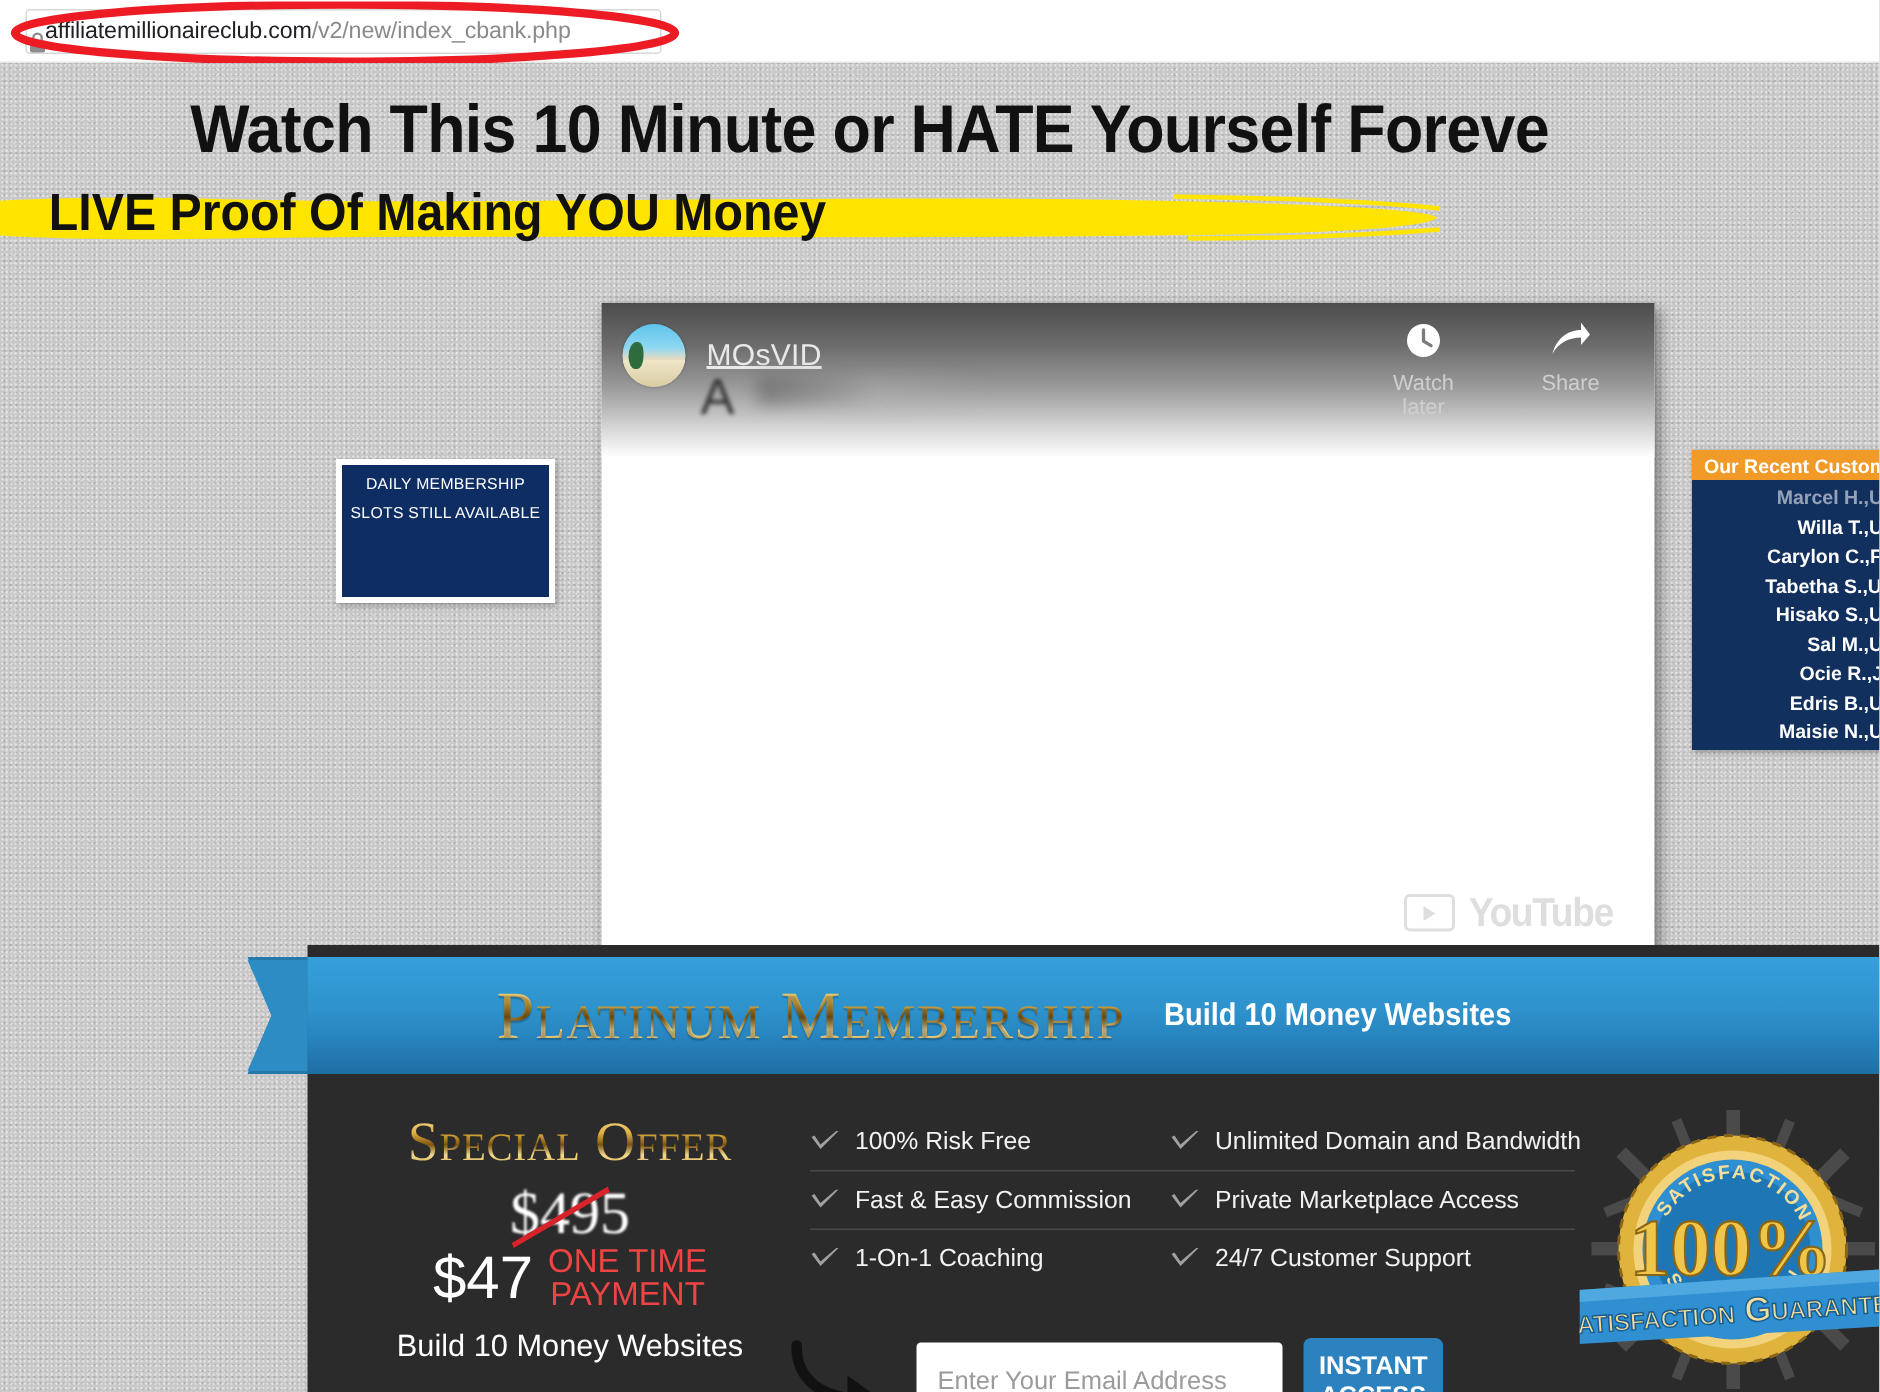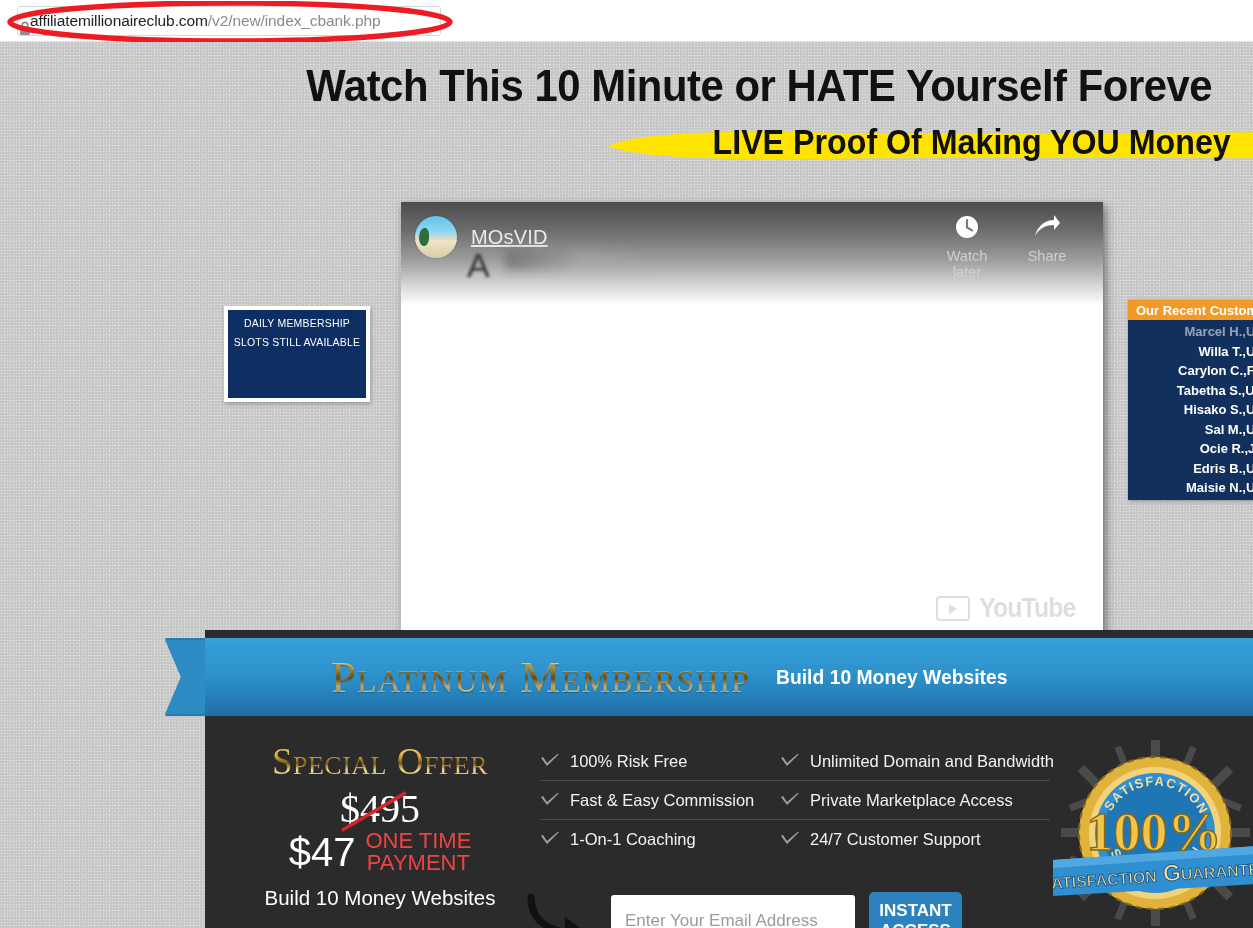--- a/index.html
+++ b/index.html
@@ -48,21 +48,21 @@
     background-image:
       radial-gradient(rgba(255,255,255,.55) 0.6px, transparent 0.7px),
       radial-gradient(rgba(120,120,120,.35) 0.6px, transparent 0.7px),
       radial-gradient(rgba(255,255,255,.35) 0.5px, transparent 0.6px);
     background-size:3px 3px, 4px 4px, 5px 5px;
     background-position:0 0, 1px 2px, 2px 1px;
   }
 
   
   #headline-block{
-    position:absolute;left:0;top:18px;width:1253px;text-align:right;
+    position:absolute;left:0;top:18px;width:1253px;text-align:left;
   }
   #headline-line1{
     font-family:"Liberation Sans Narrow","Liberation Sans",sans-serif;
     font-weight:bold;font-size:45px;color:#111;white-space:nowrap;
     letter-spacing:-0.5px;
     transform:scaleX(0.93);transform-origin:center;
     margin-left:86px;
   }
   #headline-line2-wrap{
     position:relative;display:inline-block;margin-top:10px;margin-left:10px;
@@ -100,21 +100,21 @@
     background:linear-gradient(to bottom,#efe6c8,#d9cda4);
   }
   #channel-avatar:before{
     content:"";position:absolute;left:4px;top:12px;width:10px;height:18px;
     background:#2e6b3d;border-radius:60% 40% 50% 50%;z-index:2;
   }
   #channel-name{
     font-size:20px;color:#e9e9e9;font-weight:normal;letter-spacing:.2px;text-decoration:underline;
   }
   #video-actions{
-    position:absolute;right:24px;top:12px;display:flex;gap:16px;
+    position:absolute;right:24px;top:12px;display:flex;gap:34px;
   }
   .video-action{
     width:64px;text-align:center;color:#cfcfcf;font-size:14.5px;
   }
   .video-action .glyph{display:block;height:34px;line-height:34px;font-size:26px;color:#ffffff;}
   #video-blur-A{
     position:absolute;left:66px;top:44px;font-size:34px;color:#333;
     filter:blur(1.4px);font-family:"Liberation Sans",sans-serif;
   }
   #video-blur-bar{

